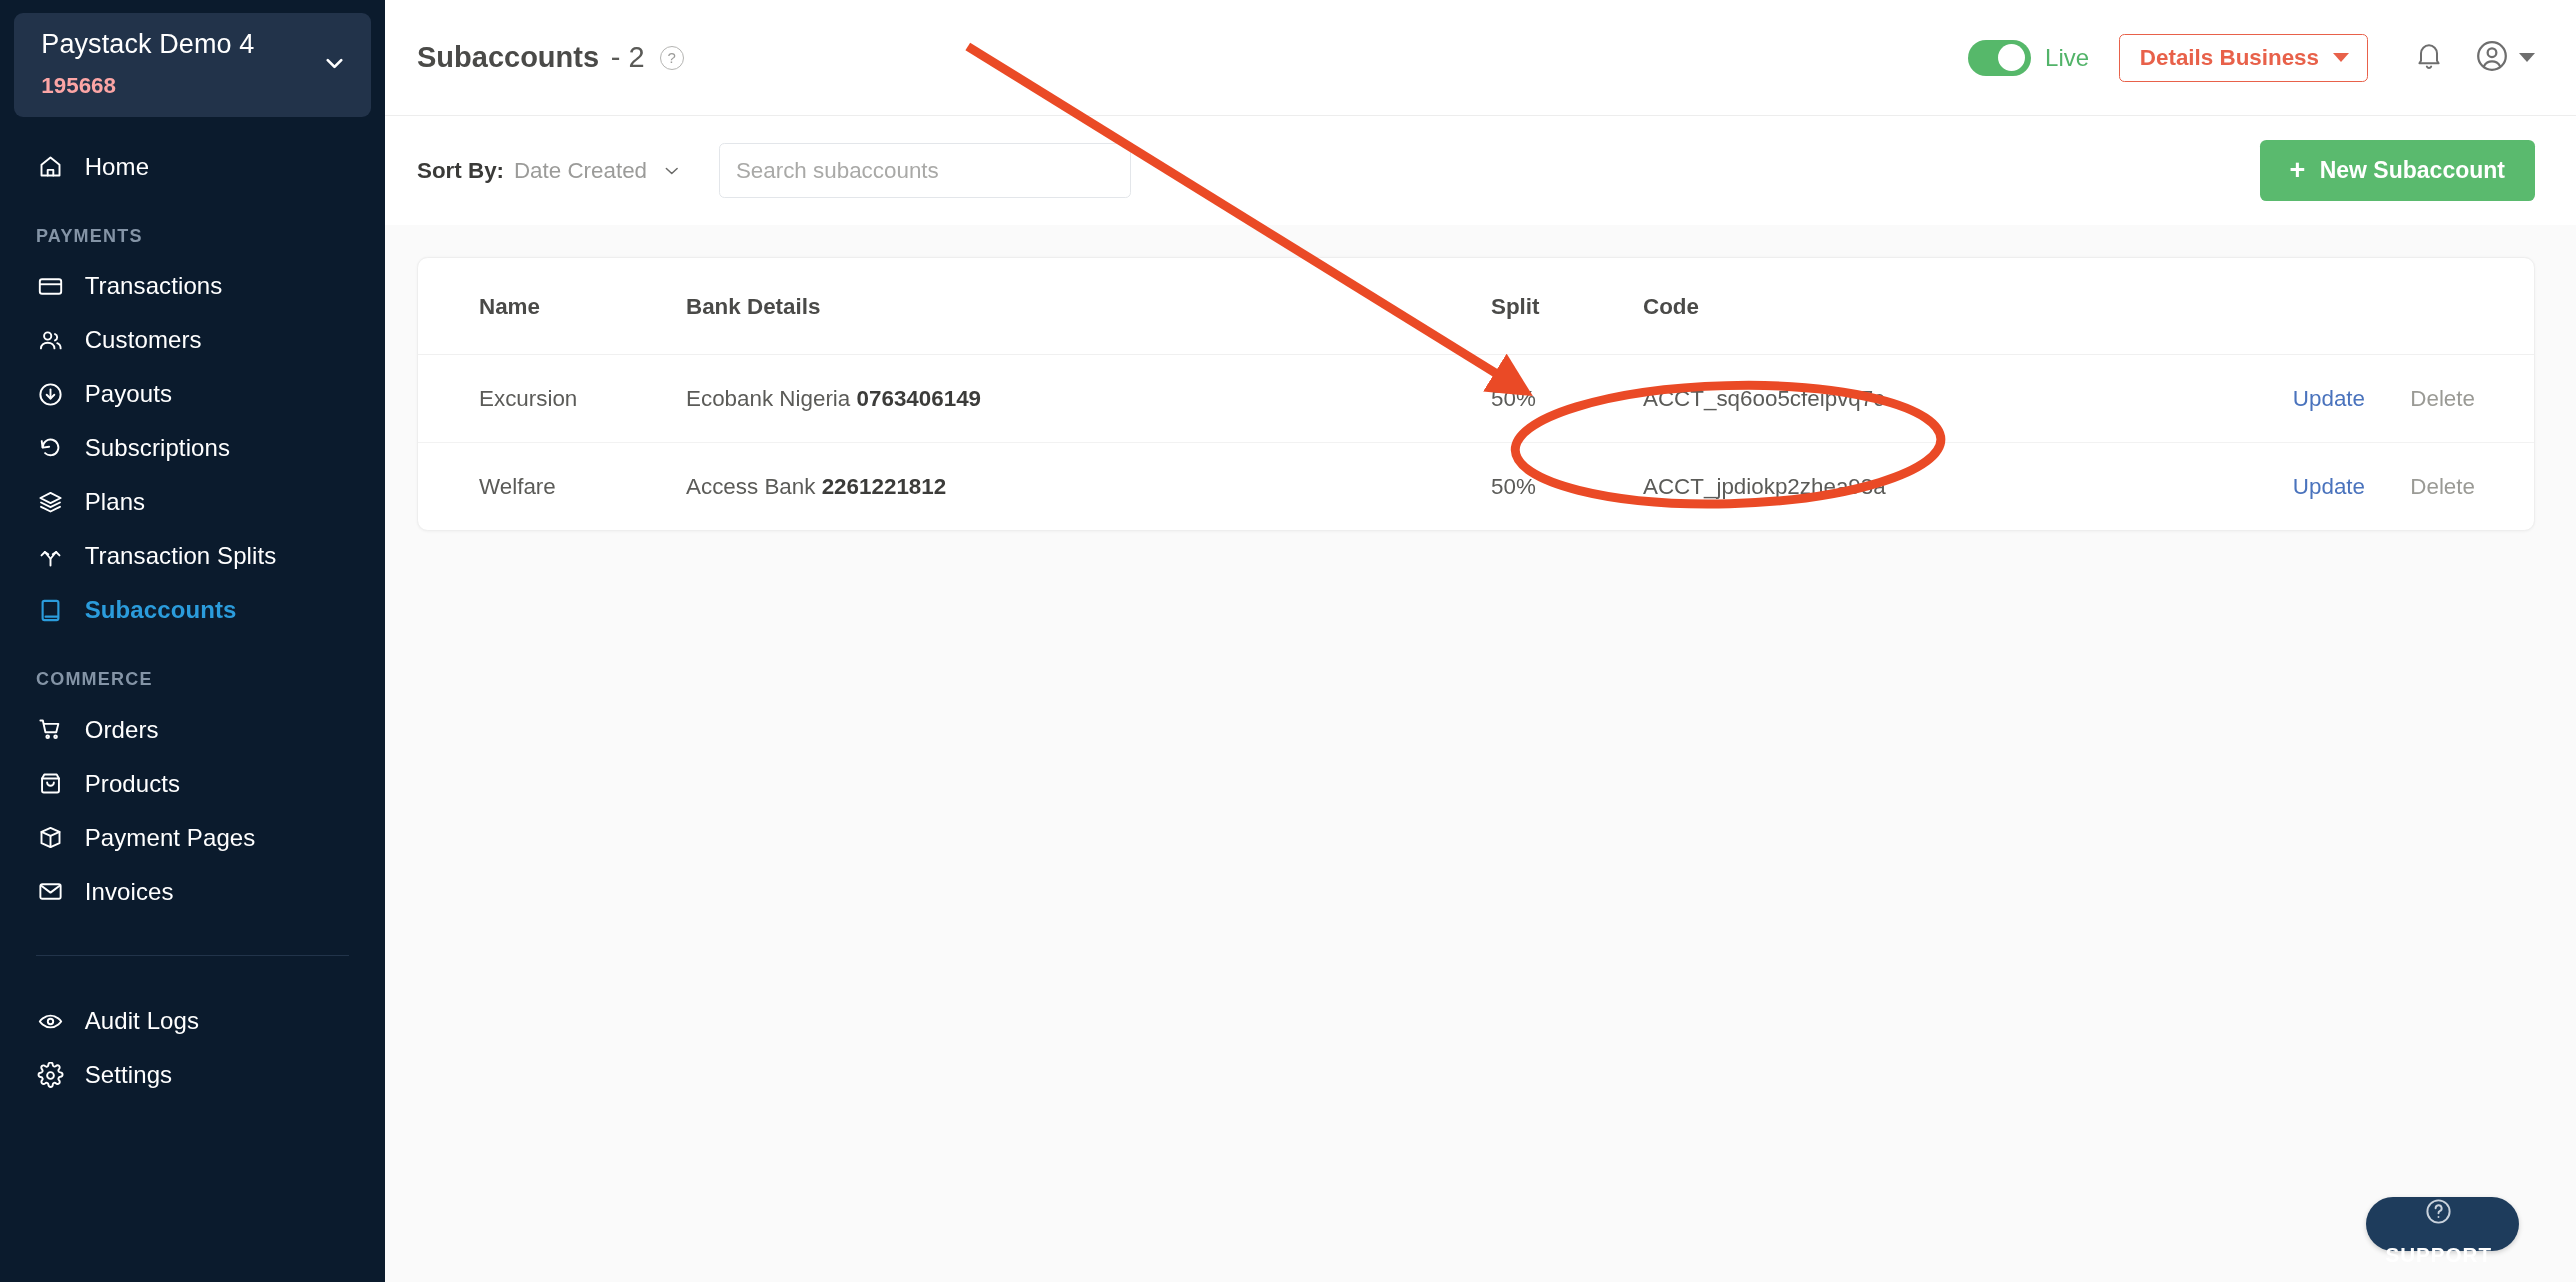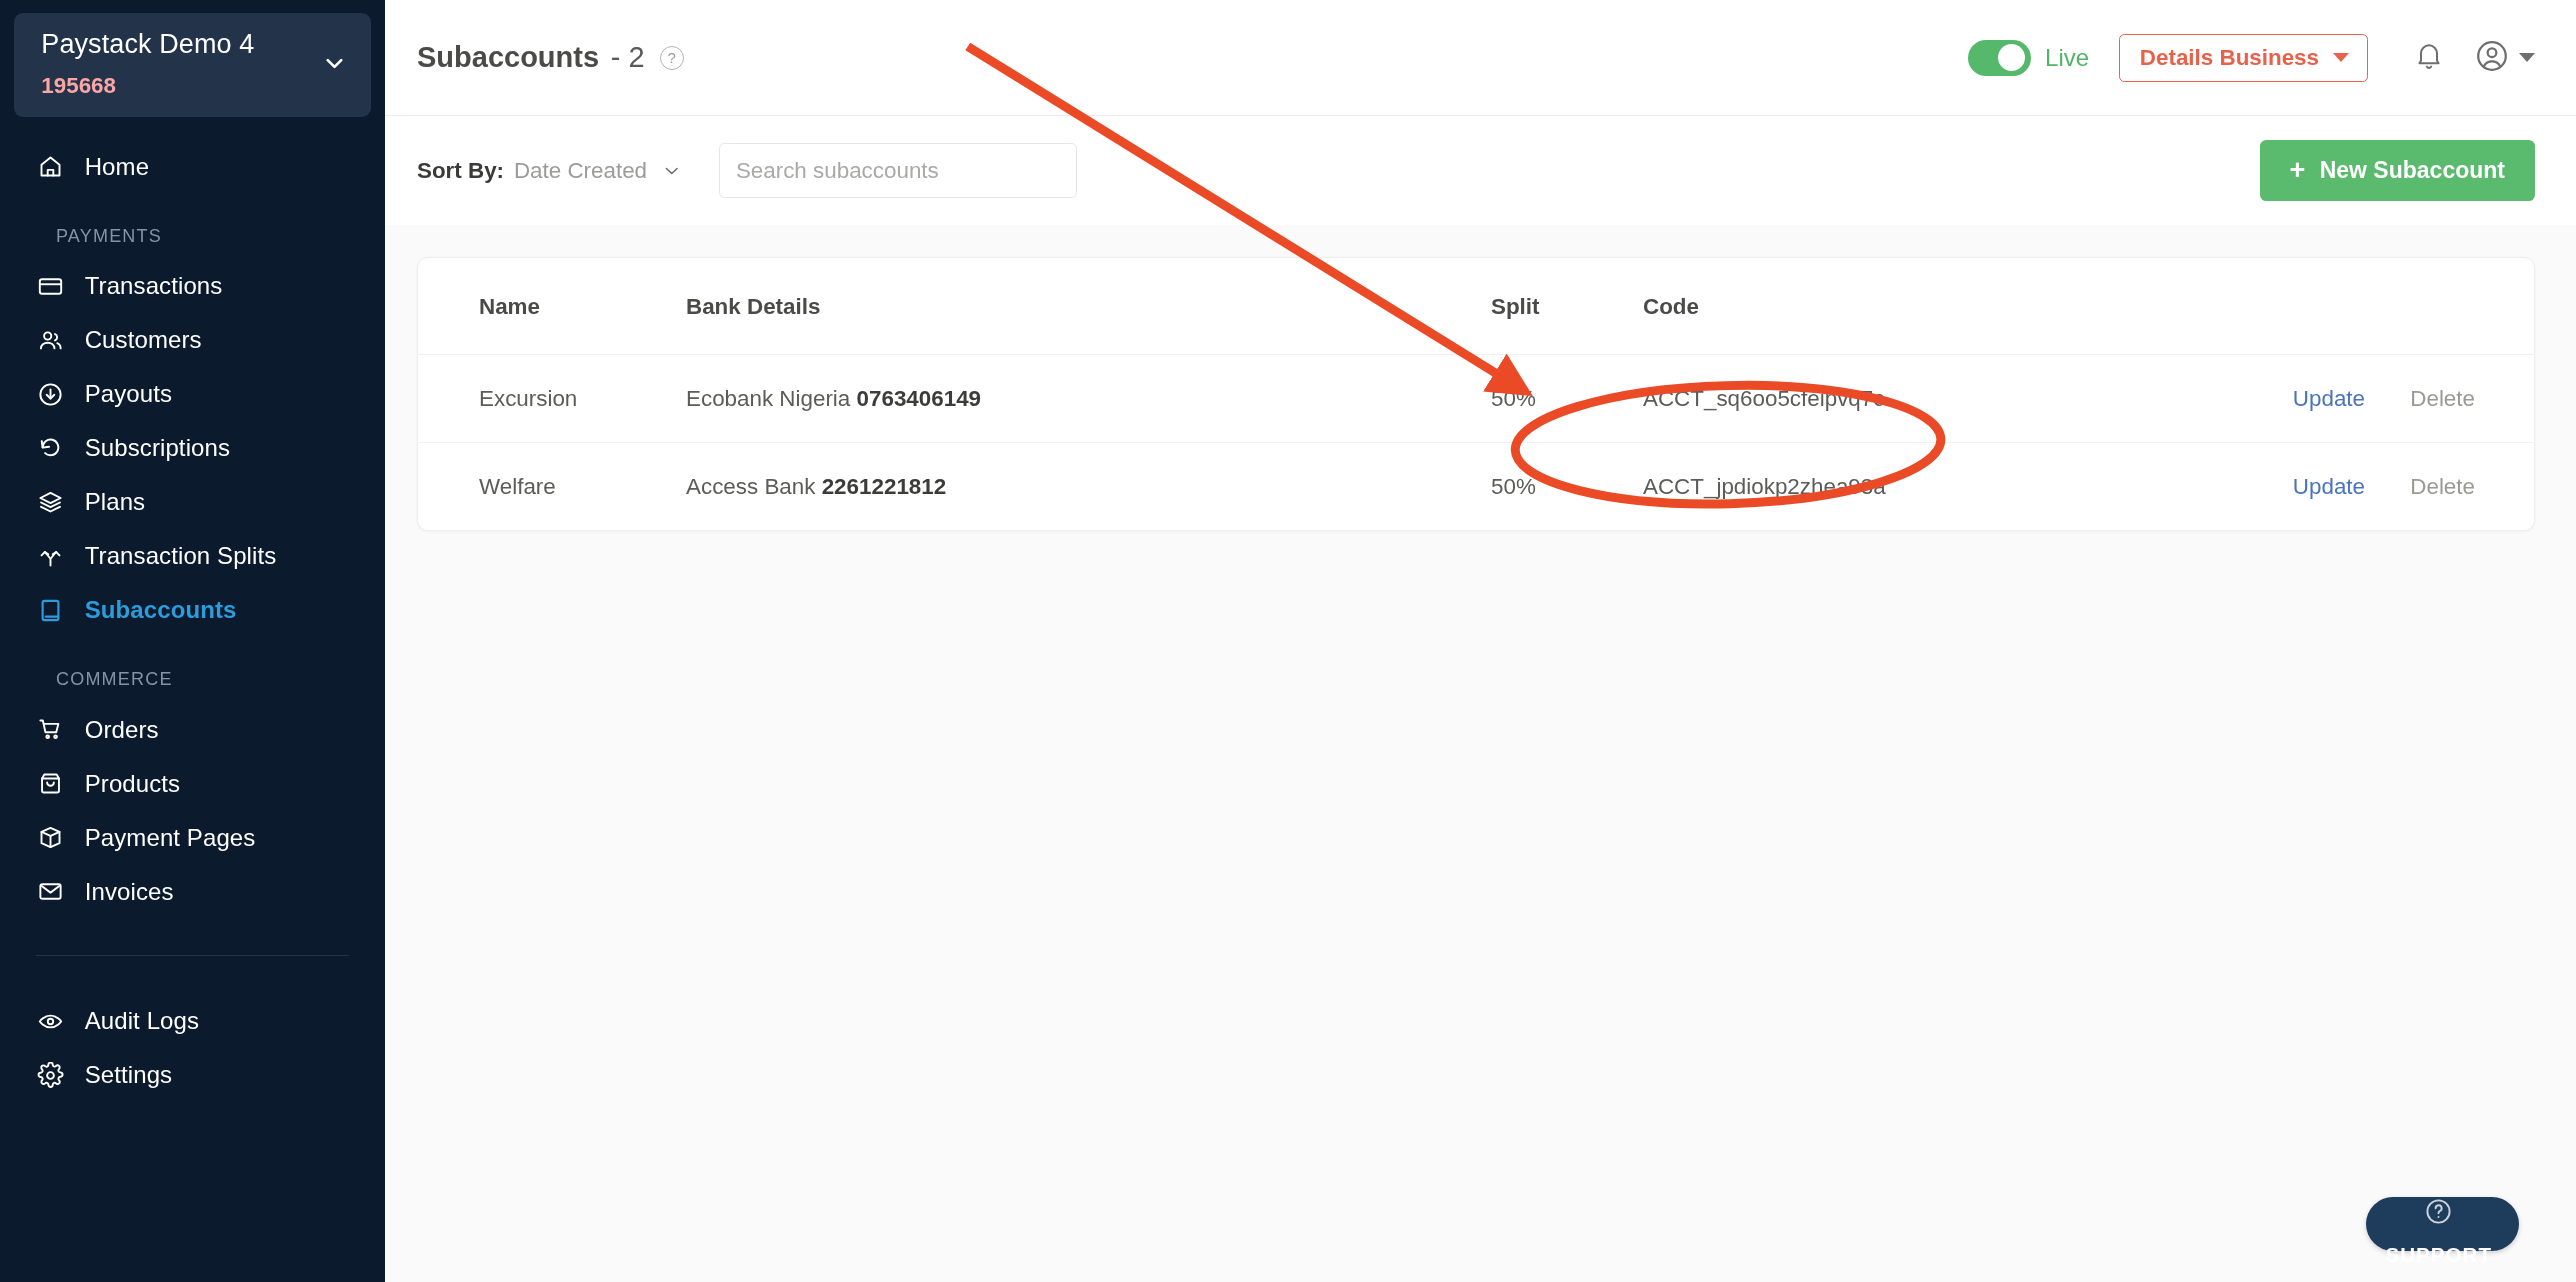--- a/index.html
+++ b/index.html
@@ -45,22 +45,22 @@
     height: 54px; padding-left: 36px;
     gap: 19.7px; cursor: pointer;
     color: #ffffff;
   }
   .nav-item .ic { flex: 0 0 29px; width: 29px; height: 29px; display: flex; align-items: center; justify-content: center; }
   .nav-label { font-size: 24px; font-weight: 400; letter-spacing: 0.1px; white-space: nowrap; text-align: center; }
   .nav-item.active { color: #2b9cdc; }
   .nav-item.active .nav-label { font-weight: 700; }
 
   .nav-section {
-    font-size: 18px; font-weight: 400; letter-spacing: 1.2px;
-    color: #8494a6; padding-left: 56px;
+    font-size: 18px; font-weight: 700; letter-spacing: 1.2px;
+    color: #8494a6; padding-left: 36px;
     margin-top: 32px; margin-bottom: 12.5px;
   }
   .nav-gap-top { margin-top: 19.7px; }
 
   .sidebar-divider {
     height: 0.9px; background: #233purple; background: #22344a;
     margin: 36px 36px 0 36px;
   }
   .bottom-nav { margin-top: 39px; }
 
@@ -122,21 +122,21 @@
     display: flex; align-items: center;
     padding: 0 41px 0 32px;
     background: #ffffff;
   }
   .sortby { display: flex; align-items: center; gap: 0; cursor: pointer; }
   .sortby-label { font-size: 22.4px; font-weight: 700; color: #3a3a38; }
   .sortby-value { font-size: 22.4px; font-weight: 400; color: #9b9b99; margin-left: 9.8px; }
   .sortby-chev { margin-left: 14.3px; display: flex; align-items: center; }
   .search-box {
     margin-left: 36px;
-    width: 358px; height: 55px;
+    width: 412px; height: 55px;
     border: 1.3px solid #e3e6ea; border-radius: 5.4px;
     display: flex; align-items: center; padding: 0 16px;
     background: #ffffff;
   }
   .search-box input {
     border: none; outline: none; width: 100%;
     font-size: 22.4px; font-family: "Liberation Sans", sans-serif;
     color: #4a4a48; background: transparent;
   }
   .search-box input::placeholder { color: #a9a9a7; }

